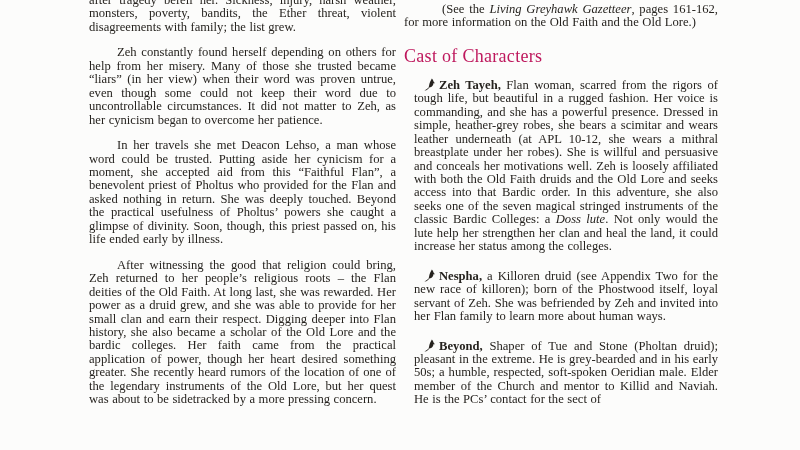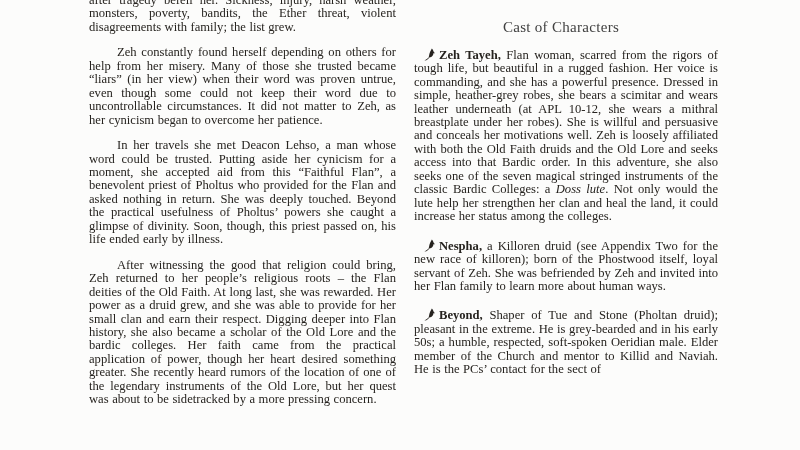--- a/index.html
+++ b/index.html
@@ -21,26 +21,26 @@
   p.body {
     font-size: 12.6px;
     line-height: 13.45px;
     text-align: justify;
     margin: 0 0 12px 0;
     word-spacing: 0.4px;
   }
   .indent { text-indent: 28px; }
   .note   { text-indent: 38px; }
   h1.heading {
-    font-size: 15px;
+    font-size: 18px;
     font-weight: 400;
     letter-spacing: 0.3px;
-    text-align: center;
+    text-align: left;
     margin: 17px 0 12px 0;
-    color: #404040;
+    color: #be185d;
     line-height: 1.05;
   }
   p.char { margin: 0 0 15px 10px; text-indent: 10px; }
   p.char b { font-weight: 700; }
   i { font-style: italic; }
   .dingbat {
     display: inline-block;
     width: 11px; height: 13px;
     margin-right: 4px;
     vertical-align: -2px;
@@ -54,20 +54,21 @@
 
   <div class="col col-left">
     <p class="body">after tragedy befell her. Sickness, injury, harsh weather, monsters, poverty, bandits, the Ether threat, violent disagreements with family; the list grew.</p>
     <p class="body indent">Zeh constantly found herself depending on others for help from her misery. Many of those she trusted became “liars” (in her view) when their word was proven untrue, even though some could not keep their word due to uncontrollable circumstances. It did not matter to Zeh, as her cynicism began to overcome her patience.</p>
     <p class="body indent">In her travels she met Deacon Lehso, a man whose word could be trusted. Putting aside her cynicism for a moment, she accepted aid from this “Faithful Flan”, a benevolent priest of Pholtus who provided for the Flan and asked nothing in return. She was deeply touched. Beyond the practical usefulness of Pholtus’ powers she caught a glimpse of divinity. Soon, though, this priest passed on, his life ended early by illness.</p>
     <p class="body indent">After witnessing the good that religion could bring, Zeh returned to her people’s religious roots – the Flan deities of the Old Faith. At long last, she was rewarded. Her power as a druid grew, and she was able to provide for her small clan and earn their respect. Digging deeper into Flan history, she also became a scholar of the Old Lore and the bardic colleges. Her faith came from the practical application of power, though her heart desired something greater. She recently heard rumors of the location of one of the legendary instruments of the Old Lore, but her quest was about to be sidetracked by a more pressing concern.</p>
   </div>
 
   <div class="col col-right">
 
+    <p class="body note"><span>(See the </span><i>Living Greyhawk Gazetteer</i><span>, pages 161-162, for more information on the Old Faith and the Old Lore.)</span></p>
 
     <h1 class="heading">Cast of Characters</h1>
 
     <p class="body char"><span class="dingbat"><svg viewBox="0 0 12 14" xmlns="http://www.w3.org/2000/svg">
             <path fill="#26231f" d="M8.6 0.4 C10.6 2.3 11.2 5.4 9.7 7.9 C8.5 9.8 6.6 10.6 5.1 10.3 C5.7 7.7 5.8 4.4 8.6 0.4 Z M5.3 10.0 C4.1 11.3 2.4 12.5 0.4 13.6 L2.6 13.3 C3.9 12.4 5.0 11.3 5.9 10.3 Z M9.9 3.2 C10.9 4.1 11.6 5.0 11.8 6.0 L10.6 5.4 Z"></path>
           </svg></span><b>Zeh Tayeh,</b><span> Flan woman, scarred from the rigors of tough life, but beautiful in a rugged fashion. Her voice is commanding, and she has a powerful presence. Dressed in simple, heather-grey robes, she bears a scimitar and wears leather underneath (at APL 10-12, she wears a mithral breastplate under her robes). She is willful and persuasive and conceals her motivations well. Zeh is loosely affiliated with both the Old Faith druids and the Old Lore and seeks access into that Bardic order. In this adventure, she also seeks one of the seven magical stringed instruments of the classic Bardic Colleges: a </span><i>Doss lute</i><span>. Not only would the lute help her strengthen her clan and heal the land, it could increase her status among the colleges.</span></p>
 
     <p class="body char"><span class="dingbat"><svg viewBox="0 0 12 14" xmlns="http://www.w3.org/2000/svg">
             <path fill="#26231f" d="M8.6 0.4 C10.6 2.3 11.2 5.4 9.7 7.9 C8.5 9.8 6.6 10.6 5.1 10.3 C5.7 7.7 5.8 4.4 8.6 0.4 Z M5.3 10.0 C4.1 11.3 2.4 12.5 0.4 13.6 L2.6 13.3 C3.9 12.4 5.0 11.3 5.9 10.3 Z M9.9 3.2 C10.9 4.1 11.6 5.0 11.8 6.0 L10.6 5.4 Z"></path>
           </svg></span><b>Nespha,</b><span> a Killoren druid (see Appendix Two for the new race of killoren); born of the Phostwood itself, loyal servant of Zeh. She was befriended by Zeh and invited into her Flan family to learn more about human ways.</span><i></i><span></span></p>

